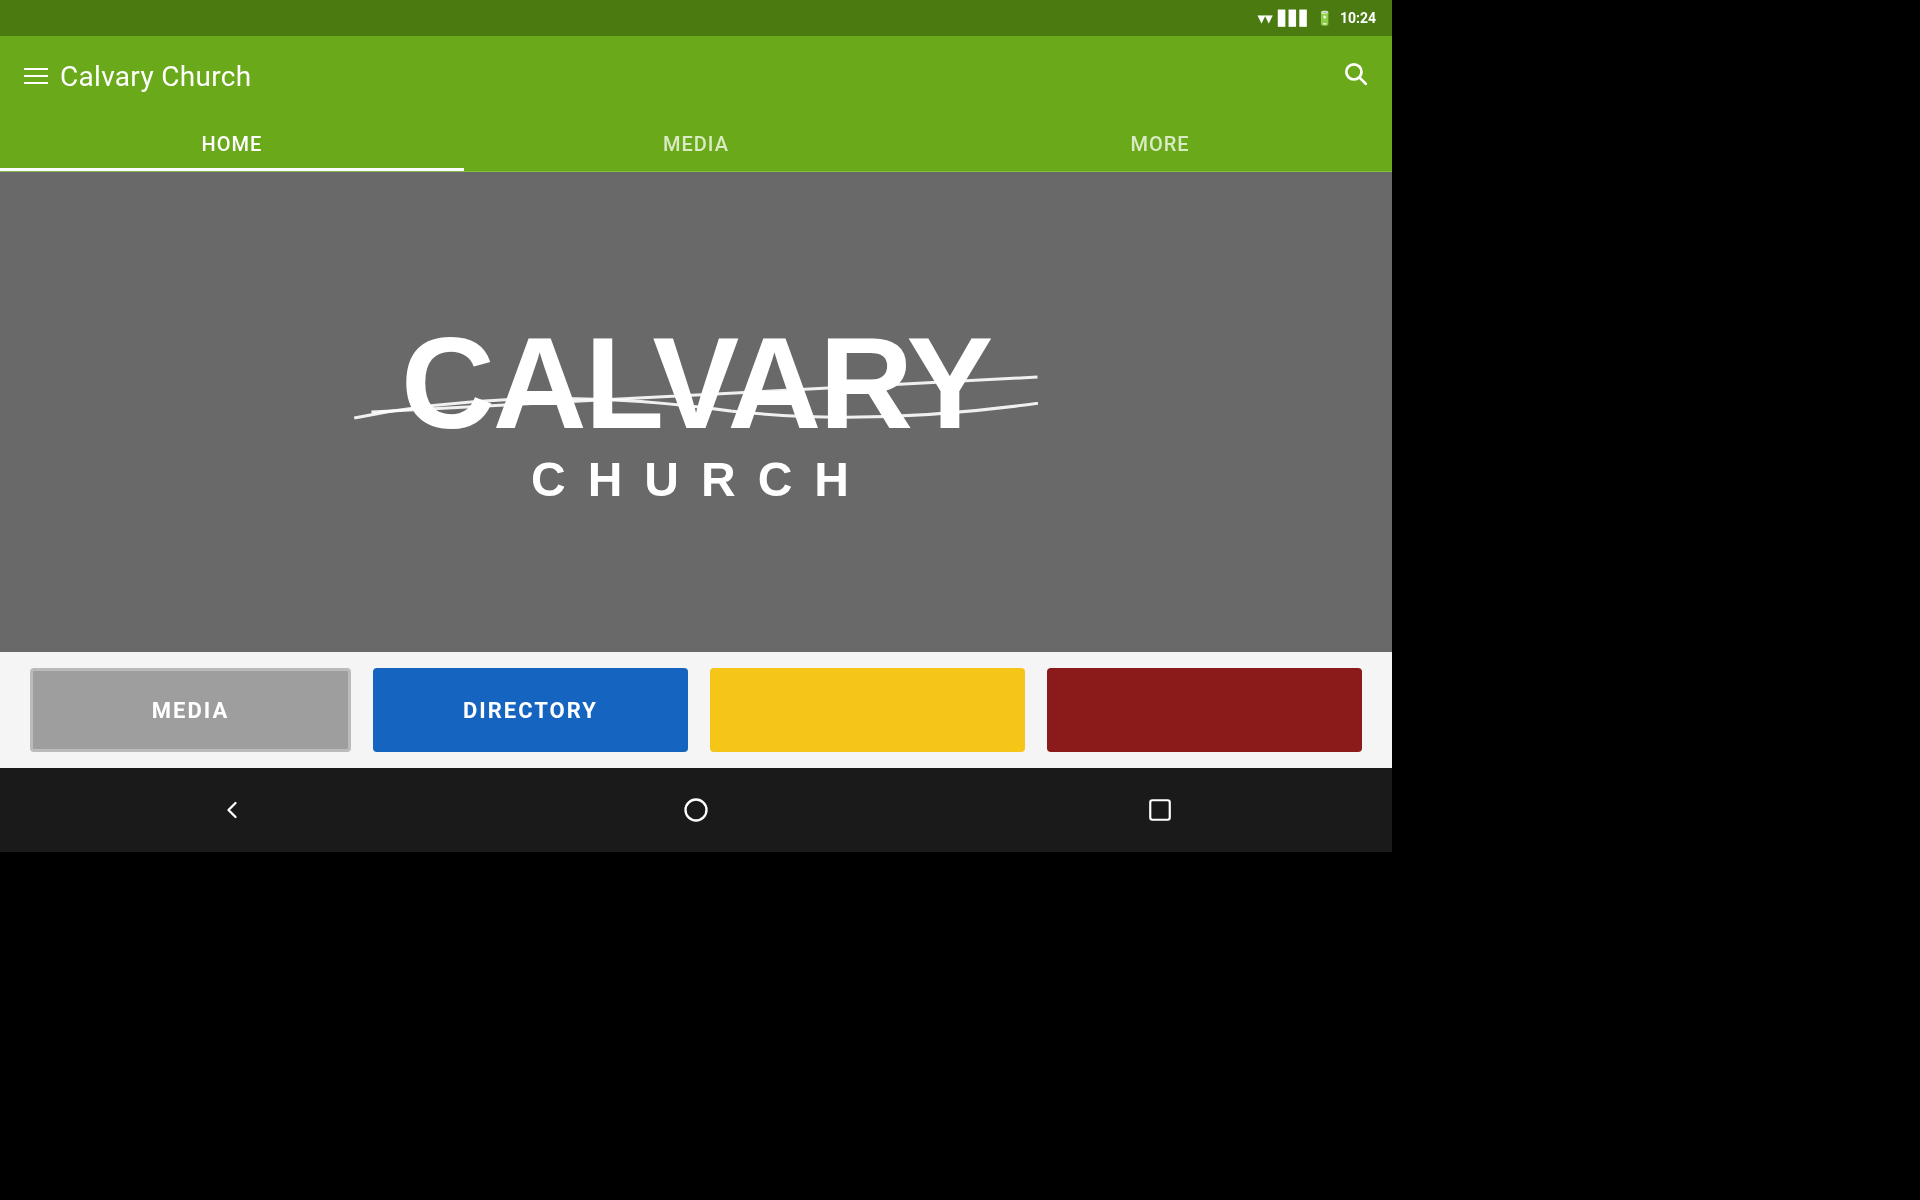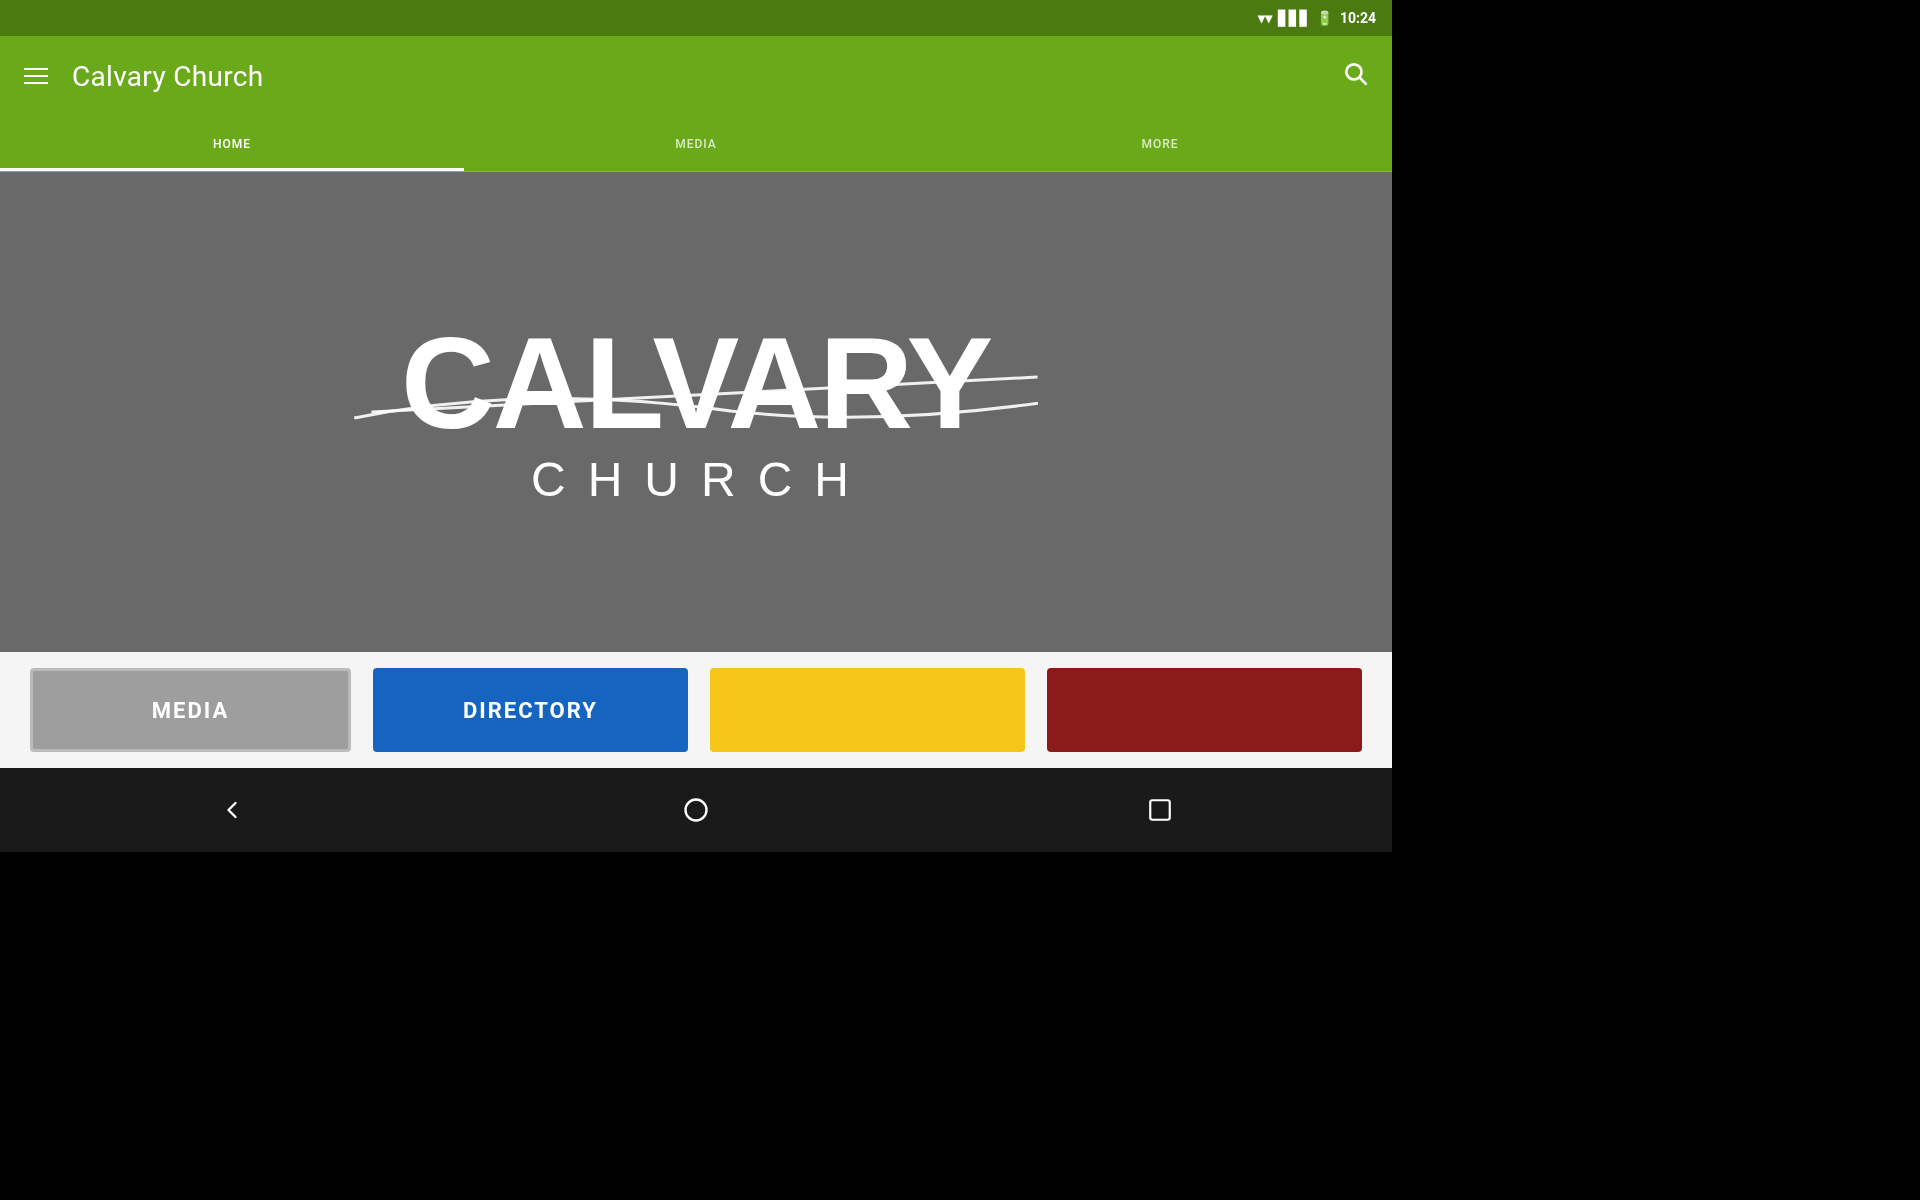--- a/index.html
+++ b/index.html
@@ -32,21 +32,21 @@
       font-weight: bold;
     }
 
     
     .app-bar {
       background: #6aaa1a;
       height: 80px;
       display: flex;
       align-items: center;
       padding: 0 20px;
-      gap: 20px;
+      gap: 8px;
     }
 
     .menu-icon {
       color: white;
       font-size: 22px;
       cursor: pointer;
       display: flex;
       flex-direction: column;
       gap: 5px;
       padding: 4px;
@@ -82,21 +82,21 @@
       align-items: stretch;
       border-bottom: 1px solid rgba(255,255,255,0.2);
     }
 
     .tab-item {
       flex: 1;
       display: flex;
       align-items: center;
       justify-content: center;
       color: rgba(255,255,255,0.75);
-      font-size: 12px;
+      font-size: 20px;
       font-weight: 500;
       letter-spacing: 1px;
       cursor: pointer;
       position: relative;
       text-transform: uppercase;
     }
 
     .tab-item.active {
       color: white;
     }
@@ -144,21 +144,21 @@
       left: -5%;
       right: -8%;
       height: 3px;
       background: white;
       transform: rotate(-3deg);
       opacity: 0.9;
     }
 
     .calvary-sub {
       font-size: 48px;
-      font-weight: 400;
+      font-weight: 700;
       letter-spacing: 22px;
       text-transform: uppercase;
       font-family: Arial, sans-serif;
       margin-top: 4px;
       padding-left: 10px;
     }
 
     
     .cards-section {
       background: #f5f5f5;

